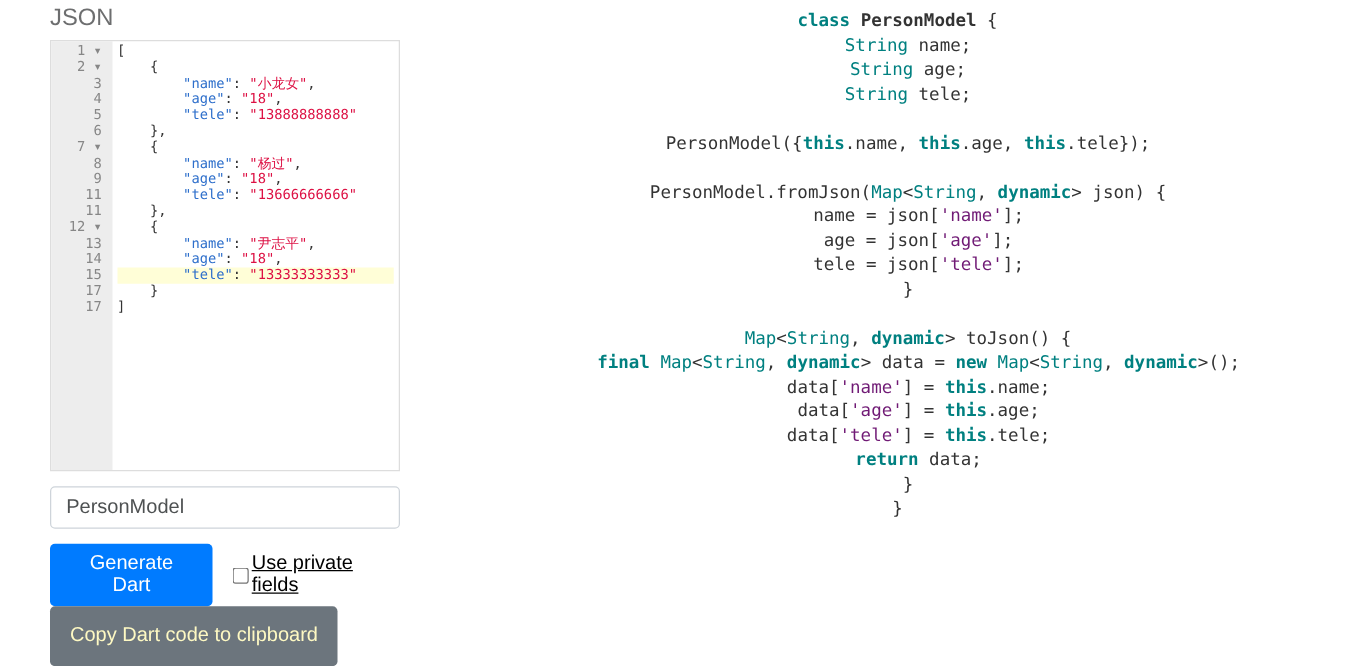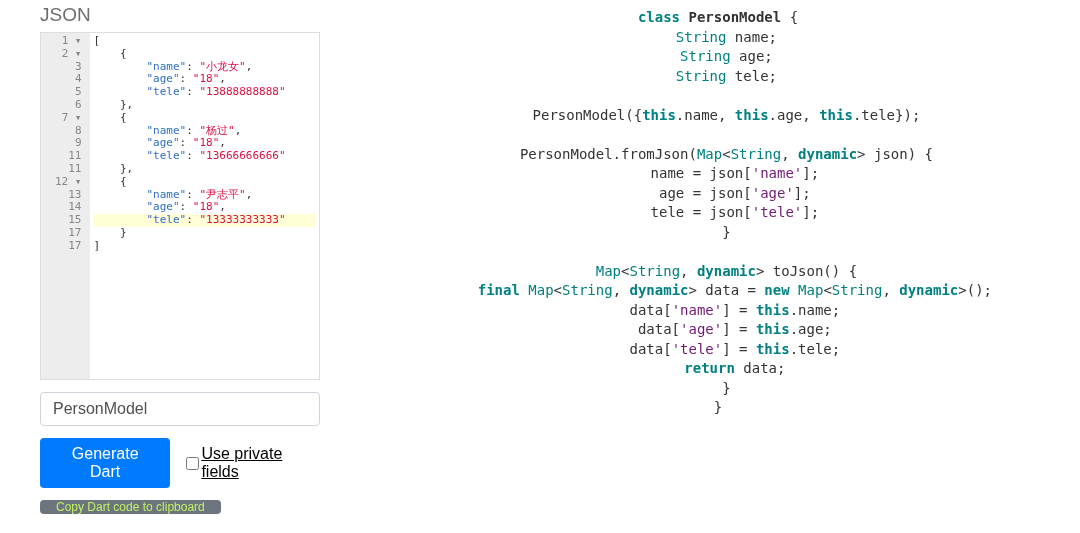--- a/index.html
+++ b/index.html
@@ -59,38 +59,38 @@
       color: #4e5152;
       border: 1px solid #ced4da;
       border-radius: 4px;
       margin-bottom: 12px;
       background: #fff;
     }
     .controls-row {
       display: flex;
       align-items: center;
       gap: 16px;
-      margin-bottom: 12px;
+      margin-bottom: 0;
     }
     .btn-primary {
       background: #007bff;
       color: #fff;
       border: none;
       border-radius: 4px;
       padding: 7px 16px;
       font-size: 16px;
       cursor: pointer;
     }
     .btn-secondary {
       background: #6c757d;
-      color: #bef264;
+      color: #fef9c3;
       border: none;
       border-radius: 4px;
-      padding: 0 16px;
-      font-size: 12px;
+      padding: 15px 16px;
+      font-size: 16px;
       cursor: pointer;
     }
     .checkbox-wrap {
       display: flex;
       align-items: center;
       gap: 2px;
       font-size: 16px;
       text-decoration: underline;
     }
     .checkbox-wrap input { width: 13px; height: 13px; }

